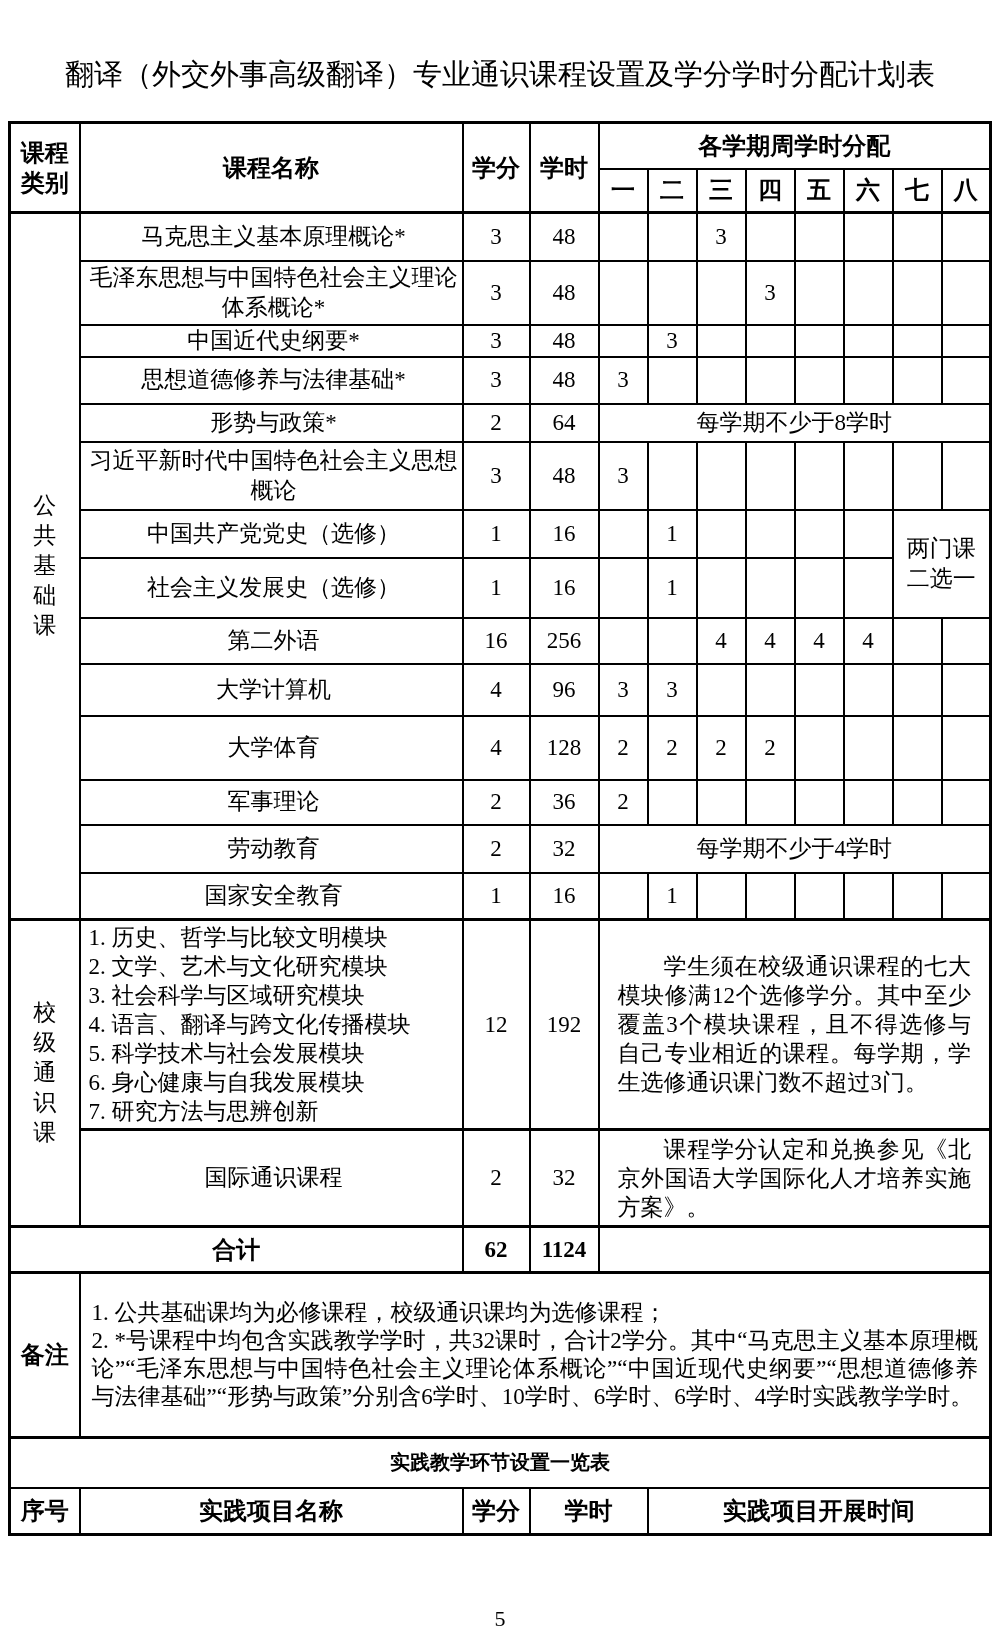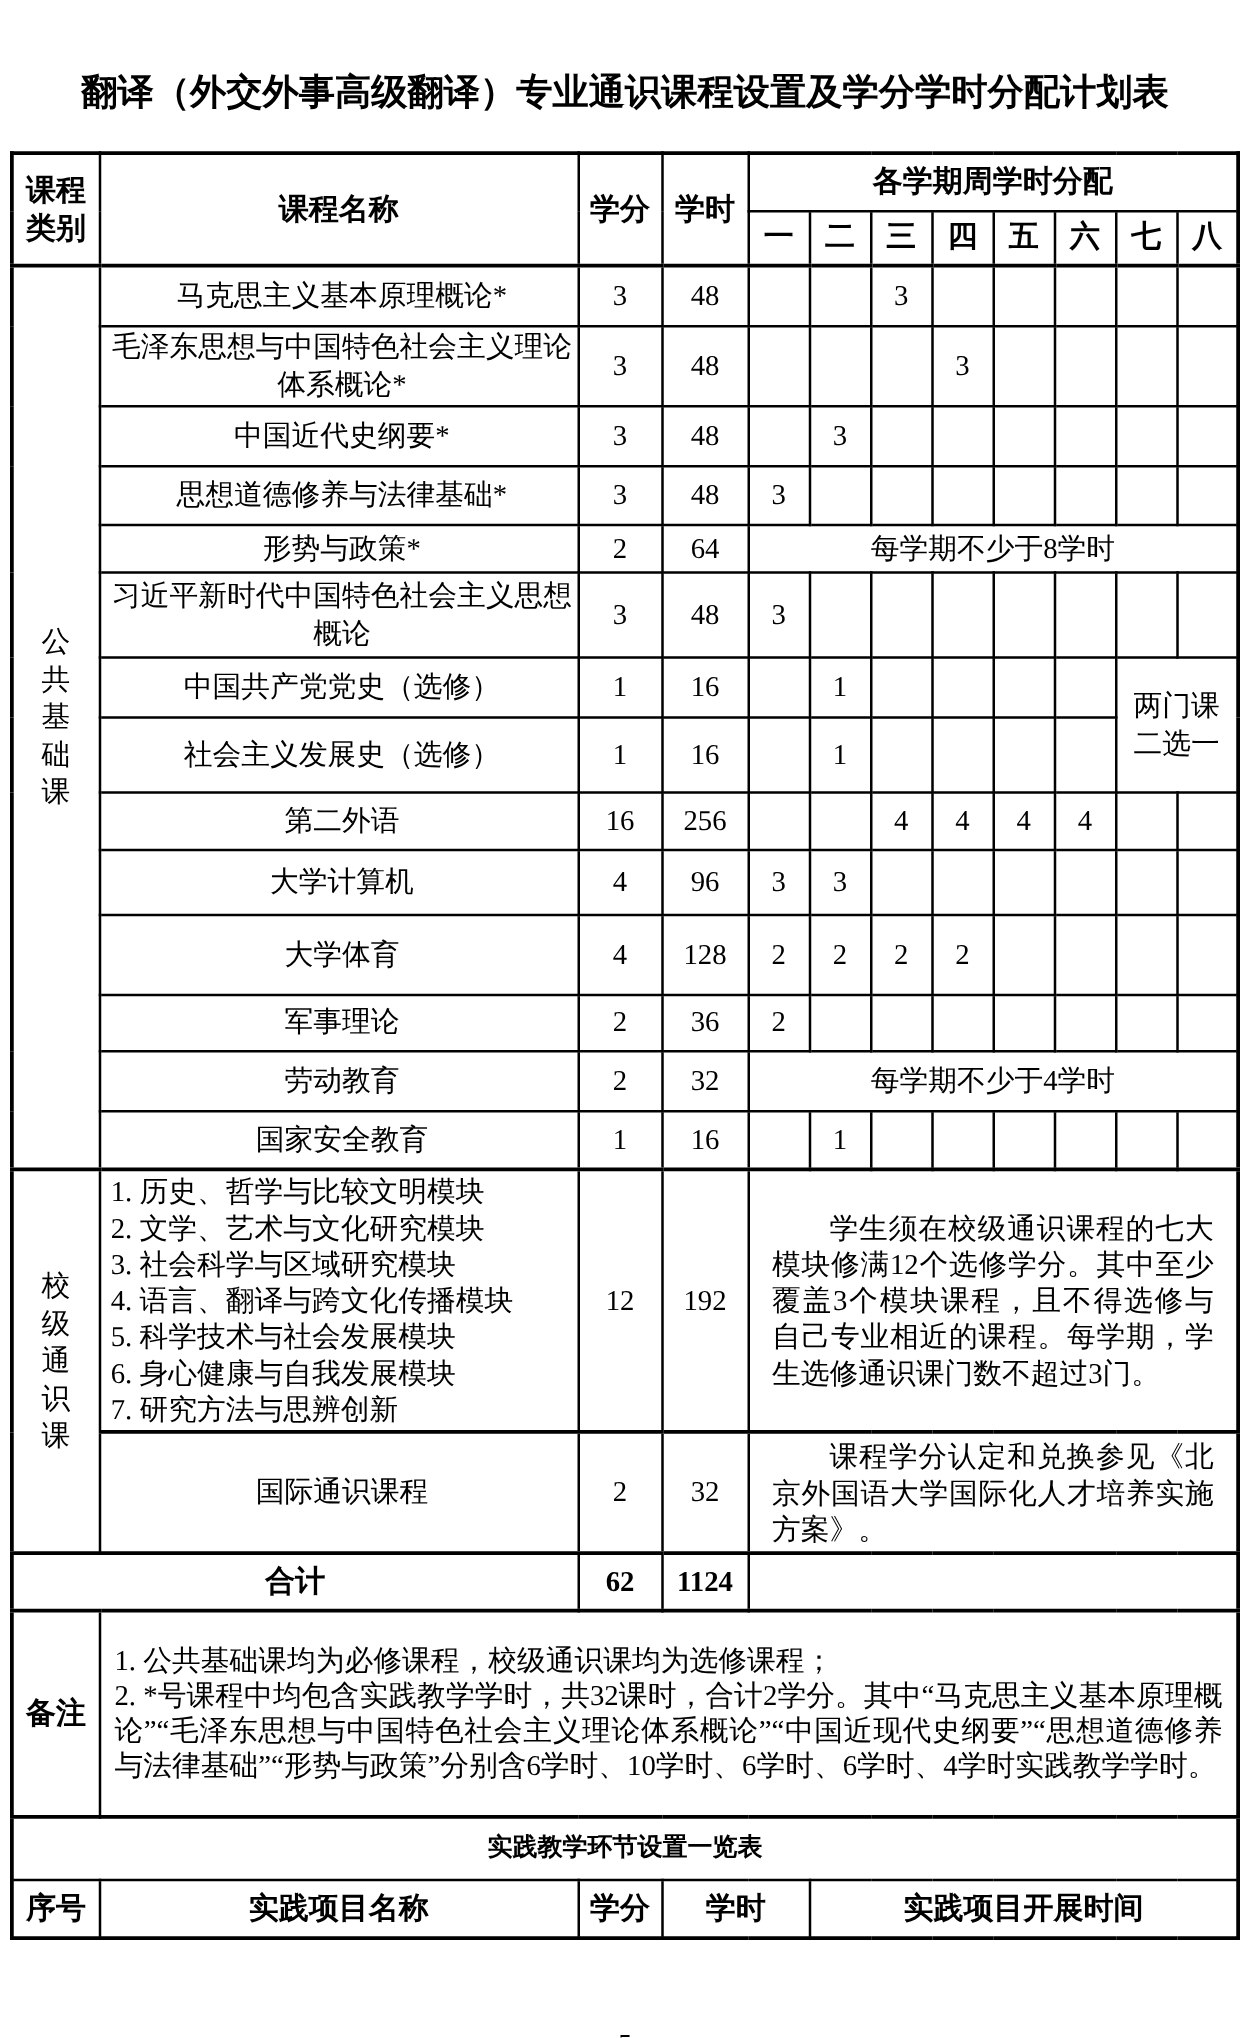--- a/index.html
+++ b/index.html
@@ -4,21 +4,21 @@
 <style>
   html,body{margin:0;padding:0;}
   body{
     width:1000px;height:1630px;background:#ffffff;color:#000;
     font-family:"Liberation Serif","DejaVu Serif",serif;
     overflow:hidden;
   }
   .doc-title{
     padding-top:56px;text-align:center;
     font-family:"Liberation Sans","DejaVu Sans",sans-serif;
-    font-weight:bold;font-size:29px;line-height:36px;
+    font-weight:normal;font-size:29px;line-height:36px;
   }
   table{
     border-collapse:collapse;table-layout:fixed;width:981px;
     margin:29px 0 0 8px;border:3px solid #000;
   }
   td{
     border:2px solid #000;text-align:center;vertical-align:middle;
     font-size:23px;padding:0 4px;overflow:hidden;line-height:1.3;
   }
   .tt td{border-top:3px solid #000;}
@@ -106,21 +106,21 @@
     <td>48</td>
     <td></td>
     <td></td>
     <td></td>
     <td>3</td>
     <td></td>
     <td></td>
     <td></td>
     <td></td>
   </tr>
-  <tr style="height:48px">
+  <tr style="height:32px">
     <td class="name">中国近代史纲要*</td>
     <td>3</td>
     <td>48</td>
     <td></td>
     <td>3</td>
     <td></td>
     <td></td>
     <td></td>
     <td></td>
     <td></td>

